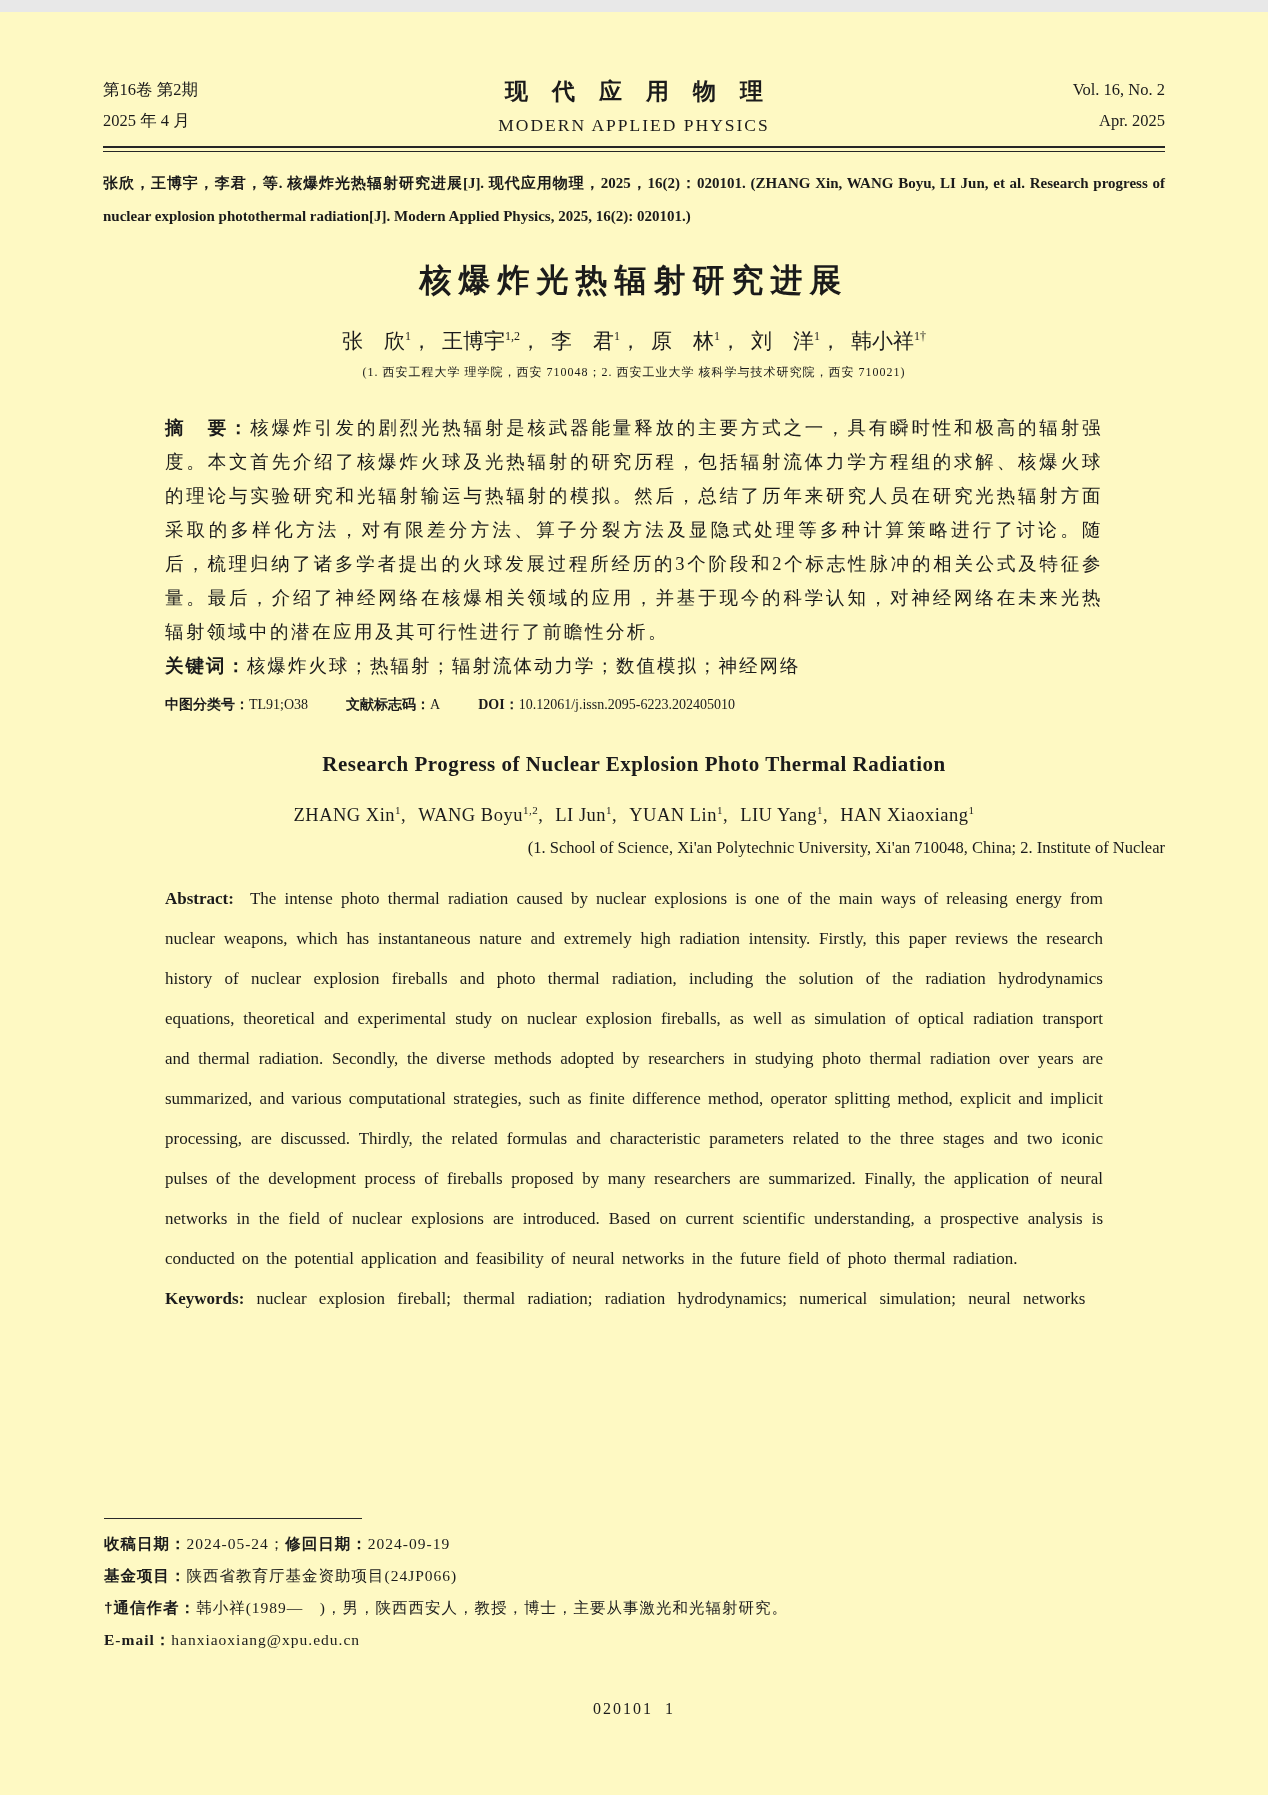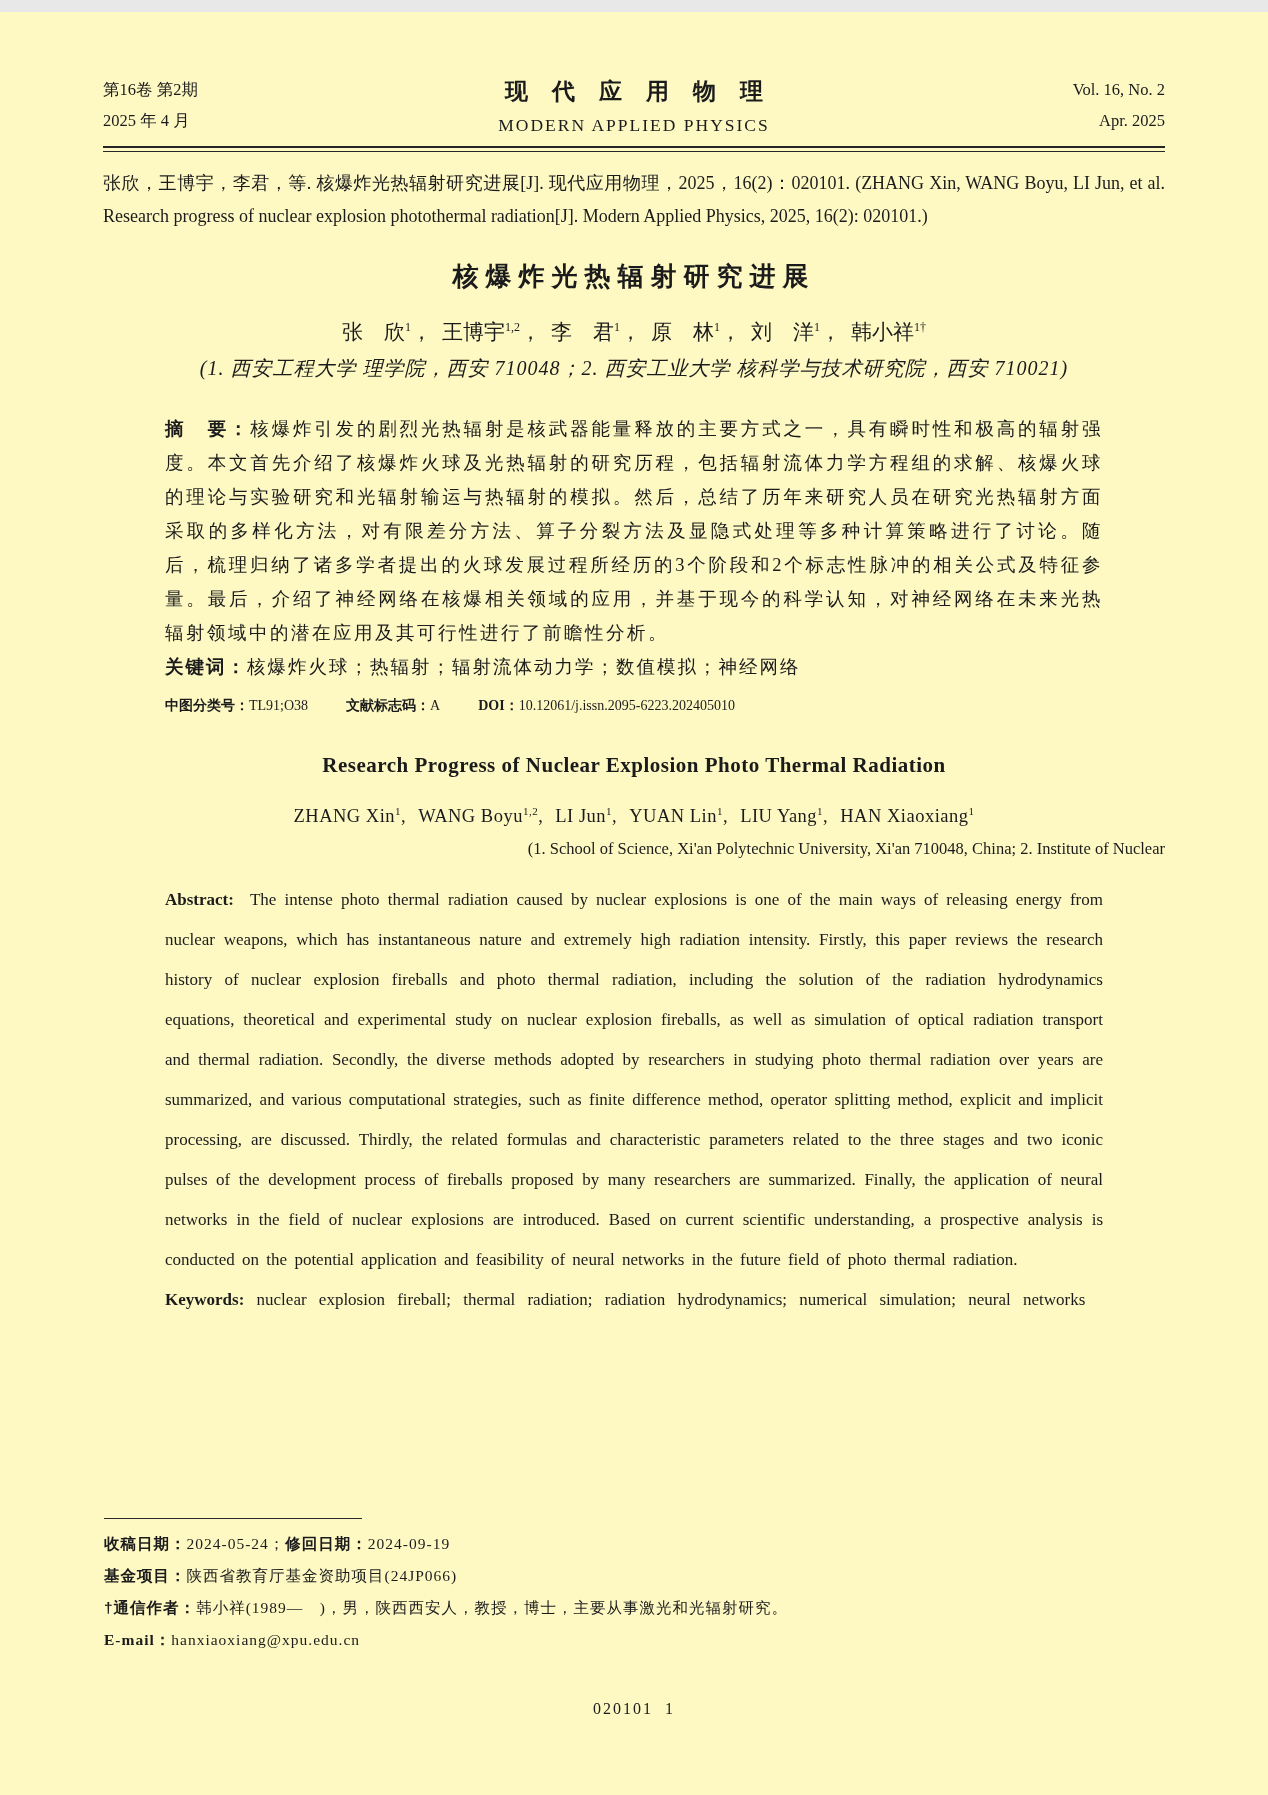--- a/index.html
+++ b/index.html
@@ -16,32 +16,32 @@
   }
   
   .jheader{display:grid;grid-template-columns:1fr auto 1fr;align-items:end;}
   .jheader .left{font-size:16.5px;line-height:31px;}
   .jheader .right{font-size:16.5px;line-height:31px;text-align:right;}
   .jheader .center{text-align:center;}
   .jtitle-cn{font-size:23px;letter-spacing:24px;margin-right:-24px;font-weight:bold;font-family:"Liberation Serif","DejaVu Serif",serif;}
   .jtitle-en{font-size:17.5px;letter-spacing:2px;margin-top:8px;}
   .header-rule{margin-top:10px;height:3px;border-top:2px solid #262626;border-bottom:1px solid #262626;}
   
-  .citation{margin-top:15px;font-size:18px;line-height:33px;text-align:justify;}
+  .citation{margin-top:15px;font-size:15px;line-height:33px;text-align:justify;font-weight:bold;}
   .citation p{margin:0;}
   
   .title-cn{
     margin-top:26px;text-align:center;
     font-family:"Liberation Sans","DejaVu Sans",sans-serif;
-    font-weight:bold;font-size:26px;letter-spacing:7px;
+    font-weight:bold;font-size:32px;letter-spacing:7px;
   }
   .authors{margin-top:24px;text-align:center;font-size:21px;}
   .authors sup{font-size:12px;}
   .authors .author-sep{margin-right:10px;}
-  .affil-cn{margin-top:9px;text-align:center;font-size:20px;letter-spacing:1px;font-style:italic;}
+  .affil-cn{margin-top:9px;text-align:center;font-size:12px;letter-spacing:1px;}
   
   .abs-block{margin:30px 62px 0 62px;}
   .cjk-label{font-family:"Liberation Sans","DejaVu Sans",sans-serif;font-weight:bold;}
   .abstract-cn{margin:0;font-size:18.5px;line-height:34px;letter-spacing:2.5px;text-align:justify;}
   .keywords-cn{margin:0;font-size:18.5px;line-height:34px;letter-spacing:2px;}
   .clc-line{margin:4px 0 0 0;font-size:14px;line-height:34px;}
   .clc-line .seg{margin-right:38px;}
   .lat-bold{font-weight:bold;}
   
   .title-en{margin-top:30px;text-align:center;font-weight:bold;font-size:21px;letter-spacing:0.5px;}

